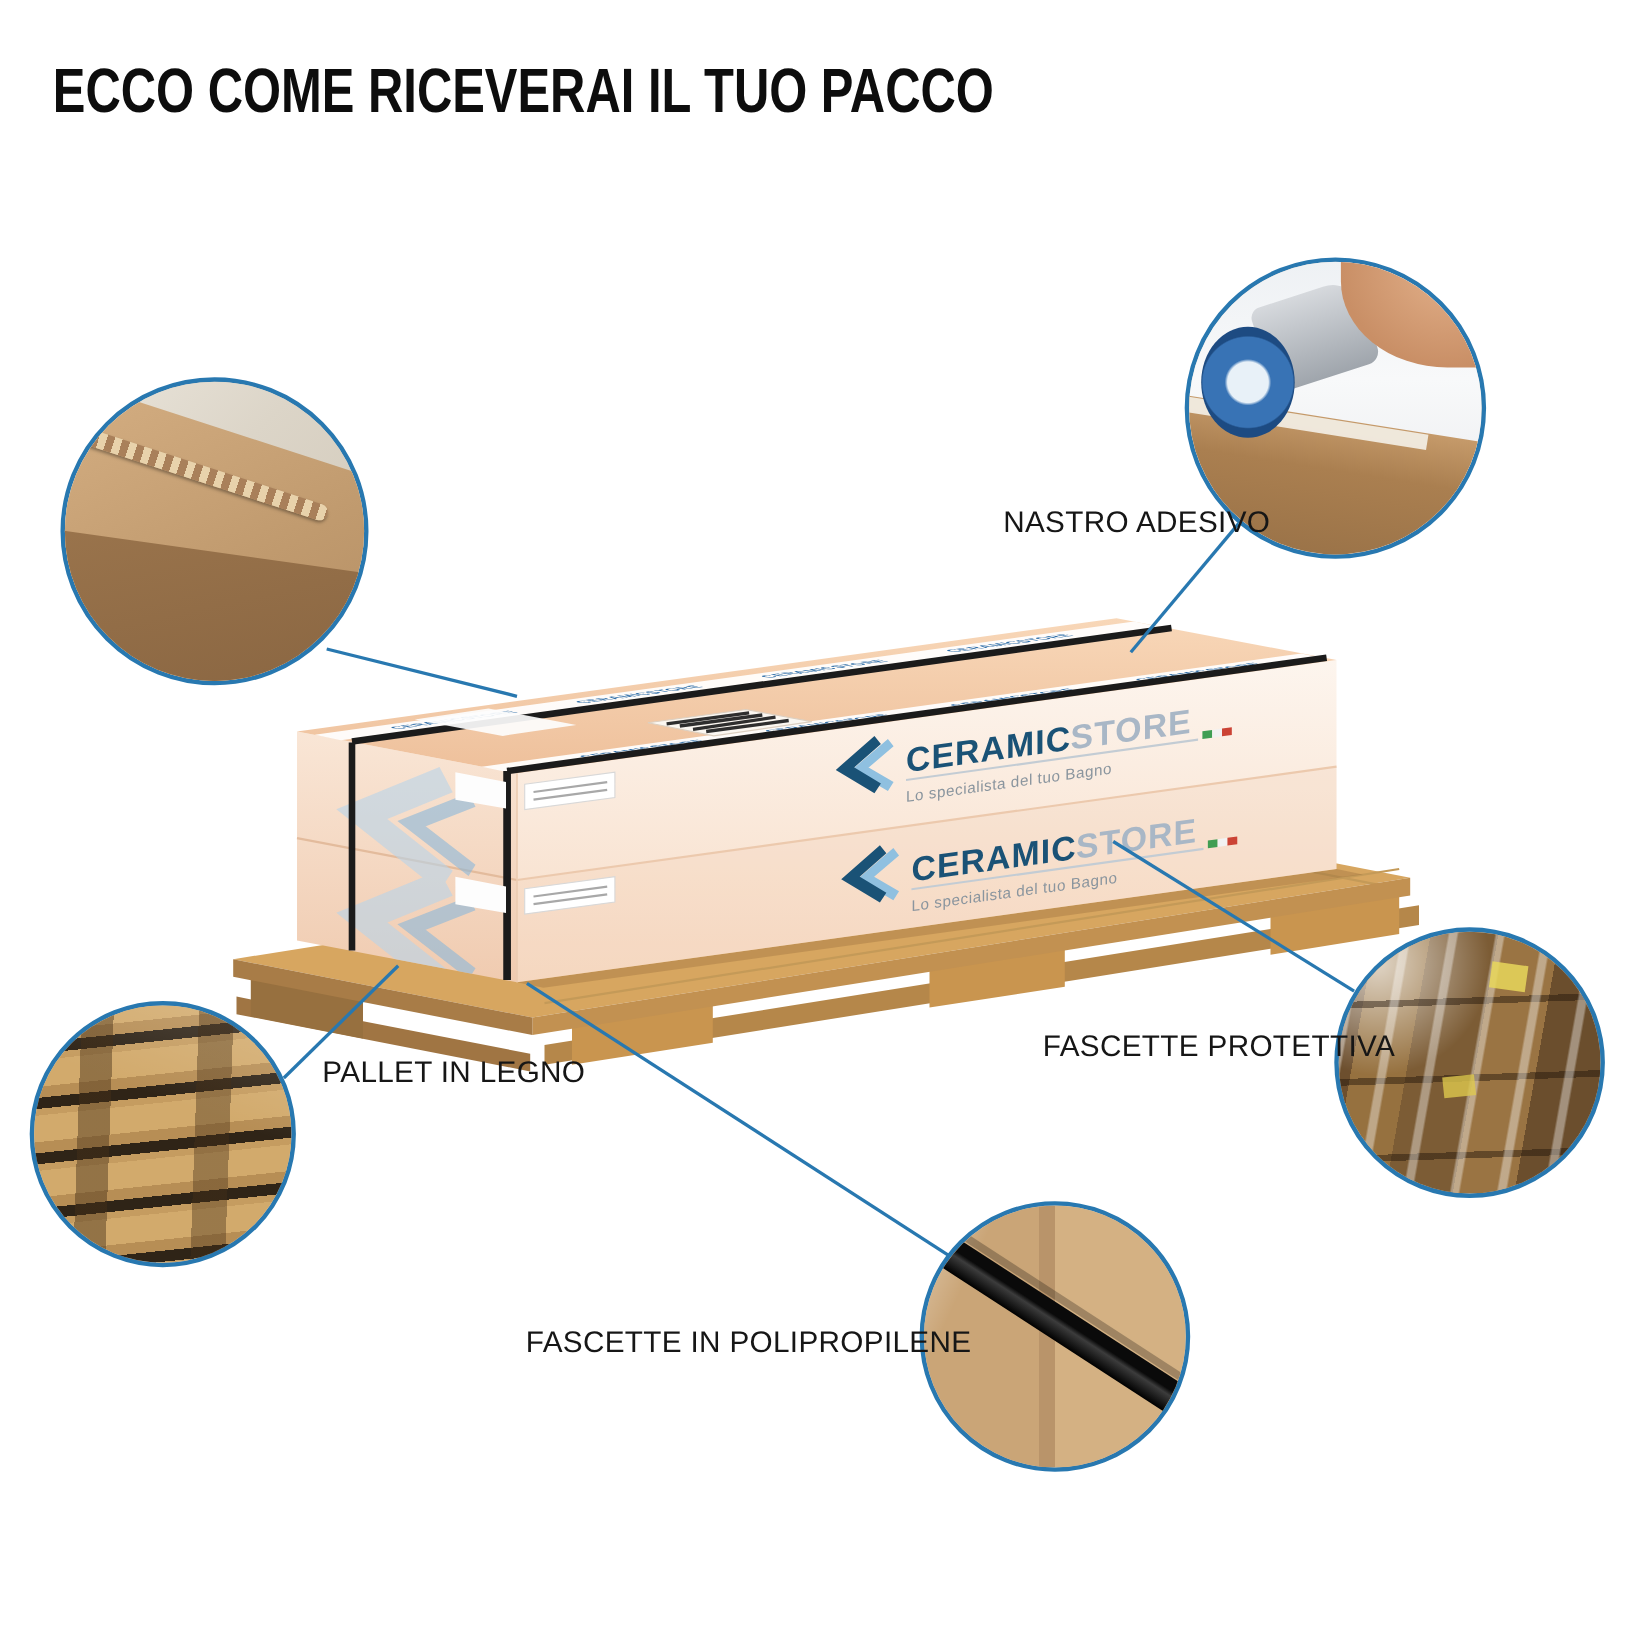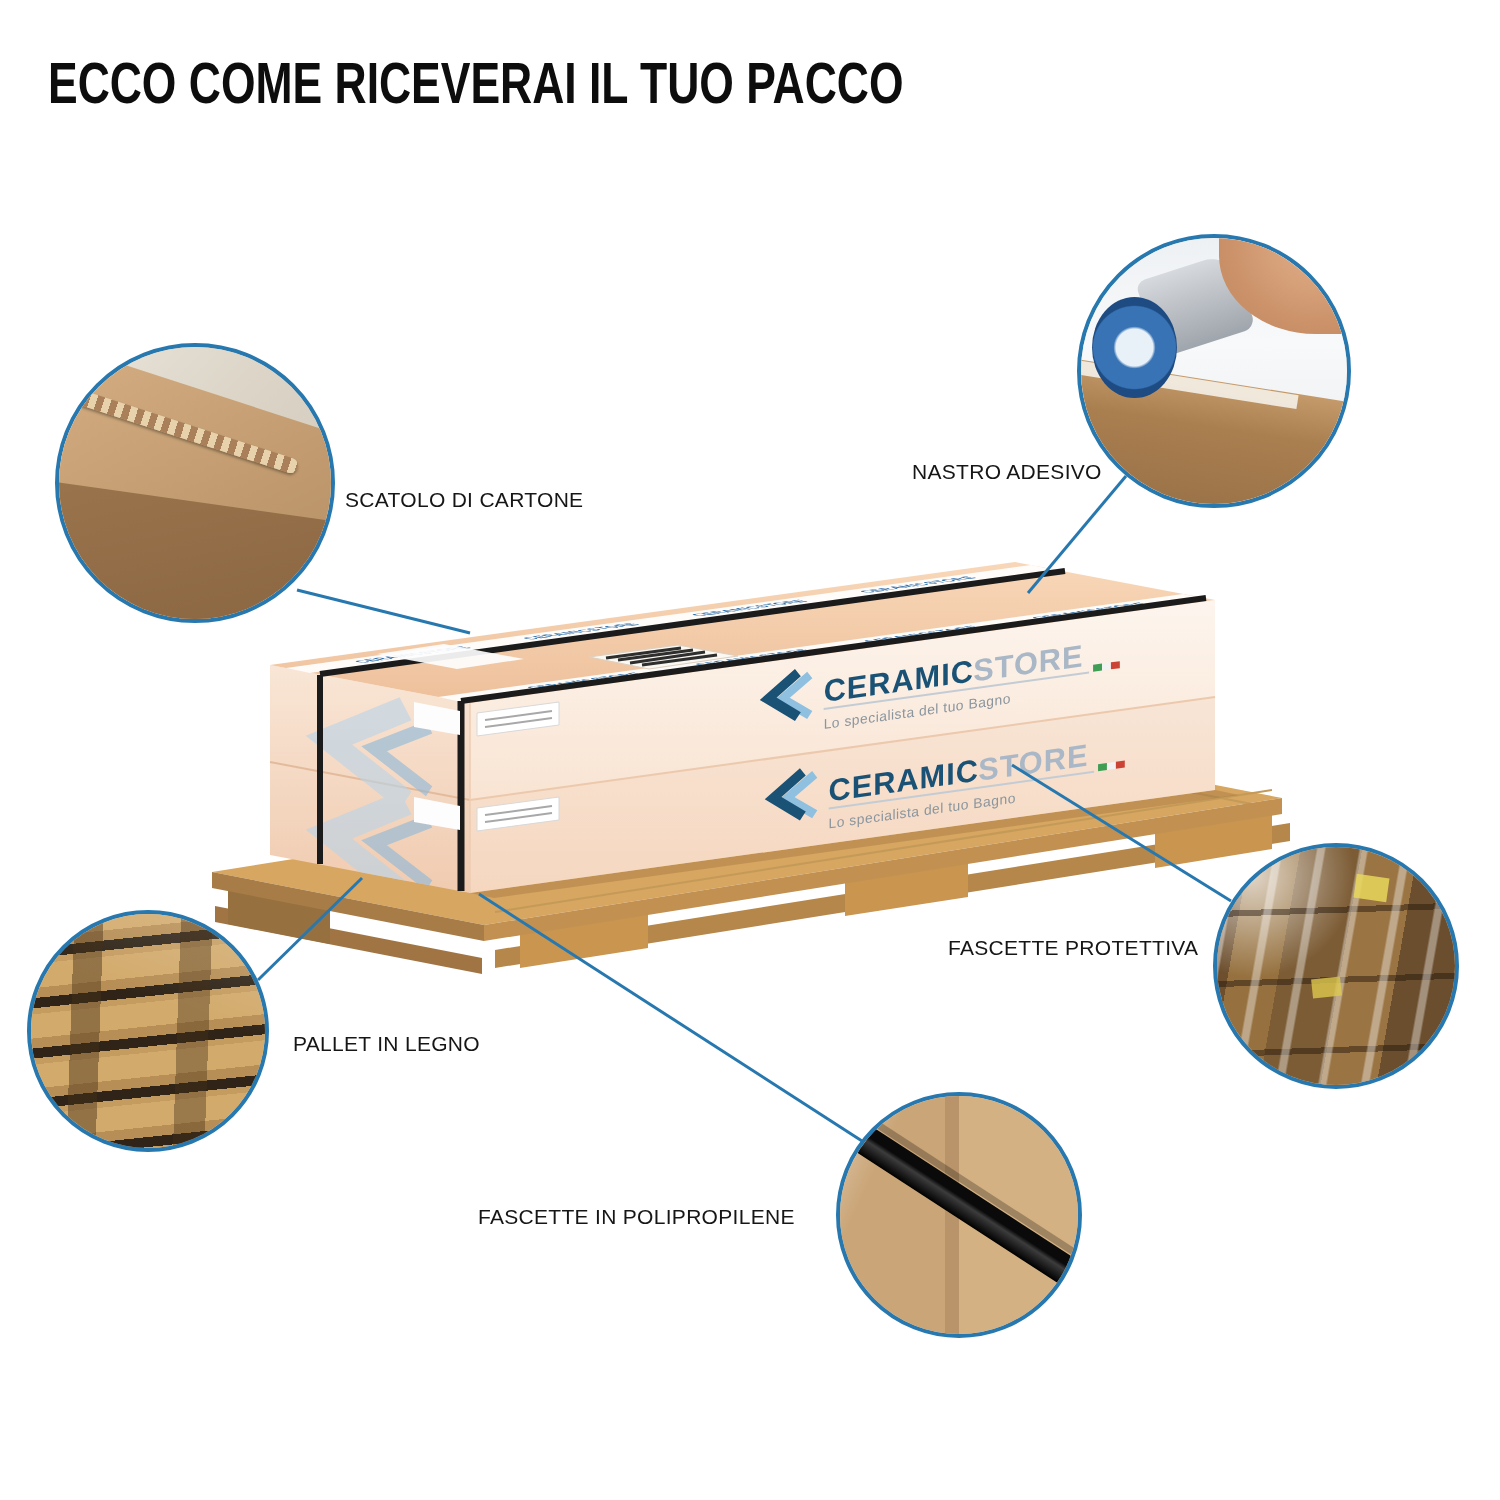--- a/index.html
+++ b/index.html
@@ -3,25 +3,25 @@
 <meta charset="utf-8">
 <style>
   * { margin:0; padding:0; box-sizing:border-box; }
   html,body { width:1500px; height:1500px; }
   body { background:#ffffff; font-family:"Liberation Sans", sans-serif; }
   .canvas { position:relative; width:1500px; height:1500px; background:#ffffff; overflow:hidden; }
 
   .title { position:absolute; left:48px; top:50px; font-size:57px; font-weight:700; color:#0d0d0d;
            transform:scaleX(0.78); transform-origin:left top; white-space:nowrap; letter-spacing:0; }
 
-  .label { position:absolute; font-size:21px; color:#161616; letter-spacing:0.3px; white-space:nowrap; }
+  .label { position:absolute; font-size:27px; color:#161616; letter-spacing:0.3px; white-space:nowrap; }
   .l-scatolo   { left:345px; top:488px; }
   .l-nastro    { left:912px; top:460px; }
   .l-pellicola { left:948px; top:936px; }
-  .l-pallet    { left:293px; top:1032px; }
+  .l-pallet    { left:293px; top:960px; }
   .l-fascette  { left:478px; top:1205px; }
 
   svg.scene, svg.lines { position:absolute; left:0; top:0; width:1500px; height:1500px; }
   svg.lines { pointer-events:none; }
   .leader { stroke:var(--accent-blue,#2878b0); stroke-width:3; }
 
   .brand-primary   { font-size:31px; font-weight:bold; letter-spacing:1px; fill:var(--brand-blue,#1a5276); }
   .brand-secondary { font-size:31px; font-weight:bold; letter-spacing:1px; fill:var(--brand-gray-blue,#a9b7c6); }
   .brand-tagline   { font-size:14px; fill:#8a959e; letter-spacing:0.5px; }
   .tape-text { font-size:13px; font-weight:bold; letter-spacing:0.5px; fill:var(--tape-logo-blue,#2f6ea8); }
@@ -253,21 +253,20 @@
     <div class="ly pa-bg"></div>
     <div class="ly pa-vert"></div>
   </div>
 
   <div class="circle c-fascette">
     <div class="ly fa-bg"></div>
     <div class="ly fa-strap2"></div>
     <div class="ly fa-strap"></div>
   </div>
 
-  <div class="label l-scatolo">SCATOLO DI CARTONE</div>
   <div class="label l-nastro">NASTRO ADESIVO</div>
   <div class="label l-pellicola">FASCETTE PROTETTIVA</div>
   <div class="label l-pallet">PALLET IN LEGNO</div>
   <div class="label l-fascette">FASCETTE IN POLIPROPILENE</div>
 
   <h1 class="title">ECCO COME RICEVERAI IL TUO PACCO</h1>
 
 </div>
 
 </body></html>

